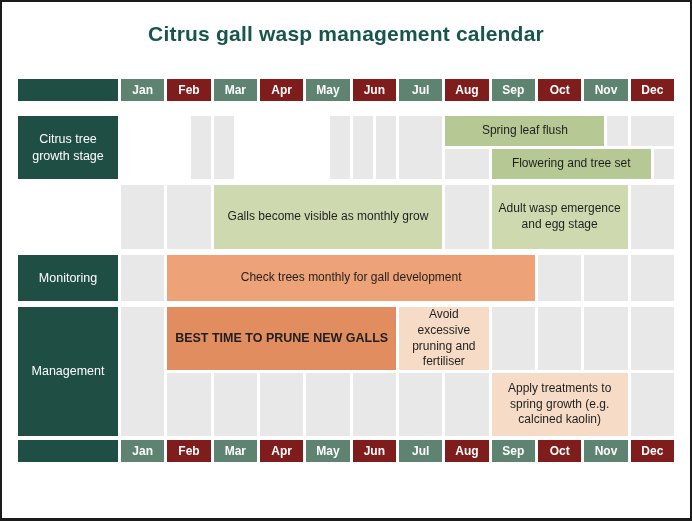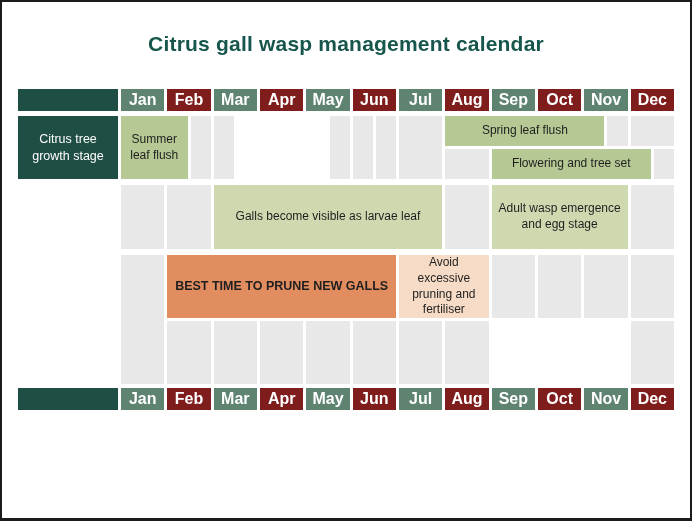--- a/index.html
+++ b/index.html
@@ -3,43 +3,43 @@
 <meta charset="utf-8">
 <style>
   html, body { margin: 0; padding: 0; background: #fff; }
   .slide {
     width: 692px; height: 521px; box-sizing: border-box;
     border: 2px solid #1b1b1b; border-bottom-width: 3px;
     background: #ffffff; overflow: hidden;
     font-family: "Liberation Sans", sans-serif;
   }
   .title {
-    margin-top: 30px; text-align: center;
+    margin-top: 20px; text-align: center;
     font-size: 21px; font-weight: bold; color: #17564C; letter-spacing: .2px;
   }
   .band {
     display: grid; width: 656px; margin: 0 auto;
     grid-template-columns: 100px repeat(24, 1fr);
     column-gap: 3px; row-gap: 3px;
   }
   .months-band  { grid-template-rows: 22px; }
   .header-band  { margin-top: 33px; }
-  .growth-band  { grid-template-rows: 30px 30px; margin-top: 5px; }
+  .growth-band  { grid-template-rows: 30px 30px; margin-top: 15px; }
   .lifecycle-band { grid-template-rows: 64px; margin-top: 6px; }
   .monitoring-band { grid-template-rows: 46px; margin-top: 6px; }
   .management-band { grid-template-rows: 63px 63px; margin-top: 6px; }
   .footer-band  { margin-top: 4px; }
 
   .cell { display: flex; align-items: center; justify-content: center; text-align: center; }
   .lbl  {
     background: #1F4E45; color: #ffffff; grid-column: 1;
     font-size: 12.5px; line-height: 1.35; padding: 0 8px;
   }
   .span2 { grid-row: 1 / 3; }
-  .m    { color: #ffffff; font-weight: bold; font-size: 16px; }
+  .m    { color: #ffffff; font-weight: bold; font-size: 12px; }
   .sage { background: #5E8371; }
   .dark { background: #7f1d1d; }
   .gray { background: #E8E8E8; }
   .blk  { font-size: 12px; color: #1f1f1f; line-height: 1.3; padding: 0 4px; }
   .green1  { background: #B6C893; }
   .green2  { background: #CFD9B0; }
   .orange1 { background: #EEA277; }
   .orange2 { background: #E18D5F; font-weight: bold; font-size: 12.5px; white-space: nowrap; }
   .peach   { background: #F6DCC7; }
 </style>
@@ -61,60 +61,69 @@
     <div class="cell m sage" style="grid-column:14/16">Jul</div>
     <div class="cell m dark" style="grid-column:16/18">Aug</div>
     <div class="cell m sage" style="grid-column:18/20">Sep</div>
     <div class="cell m dark" style="grid-column:20/22">Oct</div>
     <div class="cell m sage" style="grid-column:22/24">Nov</div>
     <div class="cell m dark" style="grid-column:24/26">Dec</div>
   </div>
 
   <div class="band growth-band">
     <div class="cell lbl span2">Citrus tree growth stage</div>
-    <div class="cell blk green1" style="grid-column:2/5;grid-row:1/3">Summer leaf flush</div>
     <div class="cell gray" style="grid-column:5/6;grid-row:1/3"></div>
     <div class="cell gray" style="grid-column:6/7;grid-row:1/3"></div>
     <div class="cell gray" style="grid-column:11/12;grid-row:1/3"></div>
     <div class="cell gray" style="grid-column:12/13;grid-row:1/3"></div>
     <div class="cell gray" style="grid-column:13/14;grid-row:1/3"></div>
     <div class="cell gray" style="grid-column:14/16;grid-row:1/3"></div>
     <div class="cell blk green1" style="grid-column:16/23;grid-row:1">Spring leaf flush</div>
     <div class="cell gray" style="grid-column:23/24;grid-row:1"></div>
     <div class="cell gray" style="grid-column:24/26;grid-row:1"></div>
     <div class="cell gray" style="grid-column:16/18;grid-row:2"></div>
     <div class="cell blk green1" style="grid-column:18/25;grid-row:2">Flowering and tree set</div>
     <div class="cell gray" style="grid-column:25/26;grid-row:2"></div>
   </div>
 
   <div class="band lifecycle-band">
     <div class="cell gray" style="grid-column:2/4"></div>
     <div class="cell gray" style="grid-column:4/6"></div>
-    <div class="cell blk green2" style="grid-column:6/16">Galls become visible as larvae leaf</div>
+    <div class="cell blk green2" style="grid-column:6/16">Galls become visible as monthly grow</div>
     <div class="cell gray" style="grid-column:16/18"></div>
     <div class="cell blk green2" style="grid-column:18/24">Adult wasp emergence and egg stage</div>
     <div class="cell gray" style="grid-column:24/26"></div>
   </div>
 
+  <div class="band monitoring-band">
+    <div class="cell lbl">Monitoring</div>
+    <div class="cell gray" style="grid-column:2/4"></div>
+    <div class="cell blk orange1" style="grid-column:4/20">Check trees monthly for gall development</div>
+    <div class="cell gray" style="grid-column:20/22"></div>
+    <div class="cell gray" style="grid-column:22/24"></div>
+    <div class="cell gray" style="grid-column:24/26"></div>
+  </div>
 
   <div class="band management-band">
+    <div class="cell lbl span2">Management</div>
     <div class="cell gray" style="grid-column:2/4;grid-row:1/3"></div>
     <div class="cell blk orange2" style="grid-column:4/14;grid-row:1">BEST TIME TO PRUNE NEW GALLS</div>
     <div class="cell blk peach" style="grid-column:14/18;grid-row:1">Avoid excessive pruning and fertiliser</div>
     <div class="cell gray" style="grid-column:18/20;grid-row:1"></div>
     <div class="cell gray" style="grid-column:20/22;grid-row:1"></div>
     <div class="cell gray" style="grid-column:22/24;grid-row:1"></div>
     <div class="cell gray" style="grid-column:24/26;grid-row:1"></div>
     <div class="cell gray" style="grid-column:4/6;grid-row:2"></div>
     <div class="cell gray" style="grid-column:6/8;grid-row:2"></div>
     <div class="cell gray" style="grid-column:8/10;grid-row:2"></div>
     <div class="cell gray" style="grid-column:10/12;grid-row:2"></div>
     <div class="cell gray" style="grid-column:12/14;grid-row:2"></div>
     <div class="cell gray" style="grid-column:14/16;grid-row:2"></div>
     <div class="cell gray" style="grid-column:16/18;grid-row:2"></div>
+    <div class="cell blk peach" style="grid-column:18/24;grid-row:2">Apply treatments to spring growth (e.g. calcined kaolin)</div>
     <div class="cell gray" style="grid-column:24/26;grid-row:2"></div>
   </div>
 
   <div class="band months-band footer-band">
     <div class="cell lbl"></div>
     <div class="cell m sage" style="grid-column:2/4">Jan</div>
     <div class="cell m dark" style="grid-column:4/6">Feb</div>
     <div class="cell m sage" style="grid-column:6/8">Mar</div>
     <div class="cell m dark" style="grid-column:8/10">Apr</div>
     <div class="cell m sage" style="grid-column:10/12">May</div>

